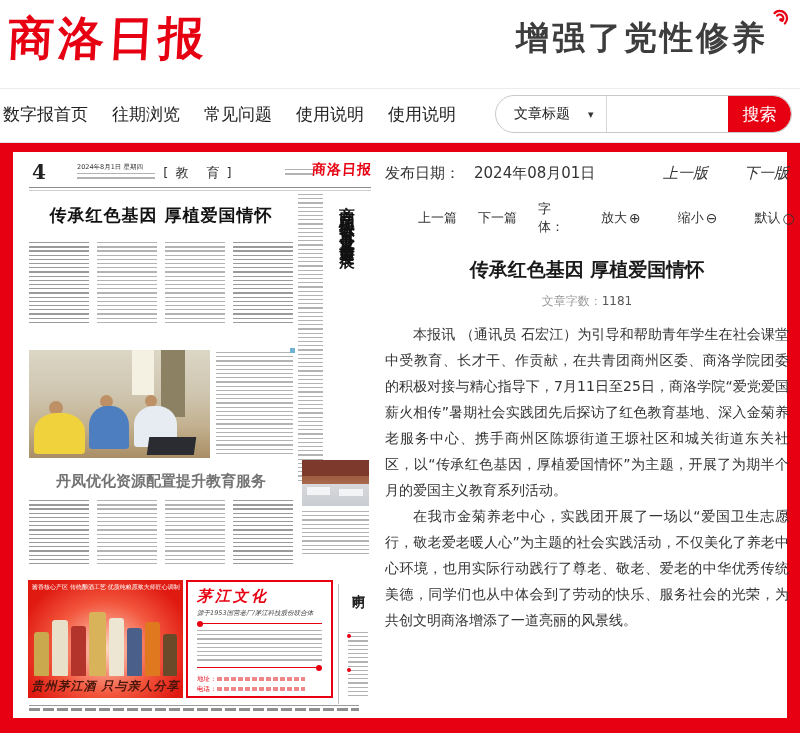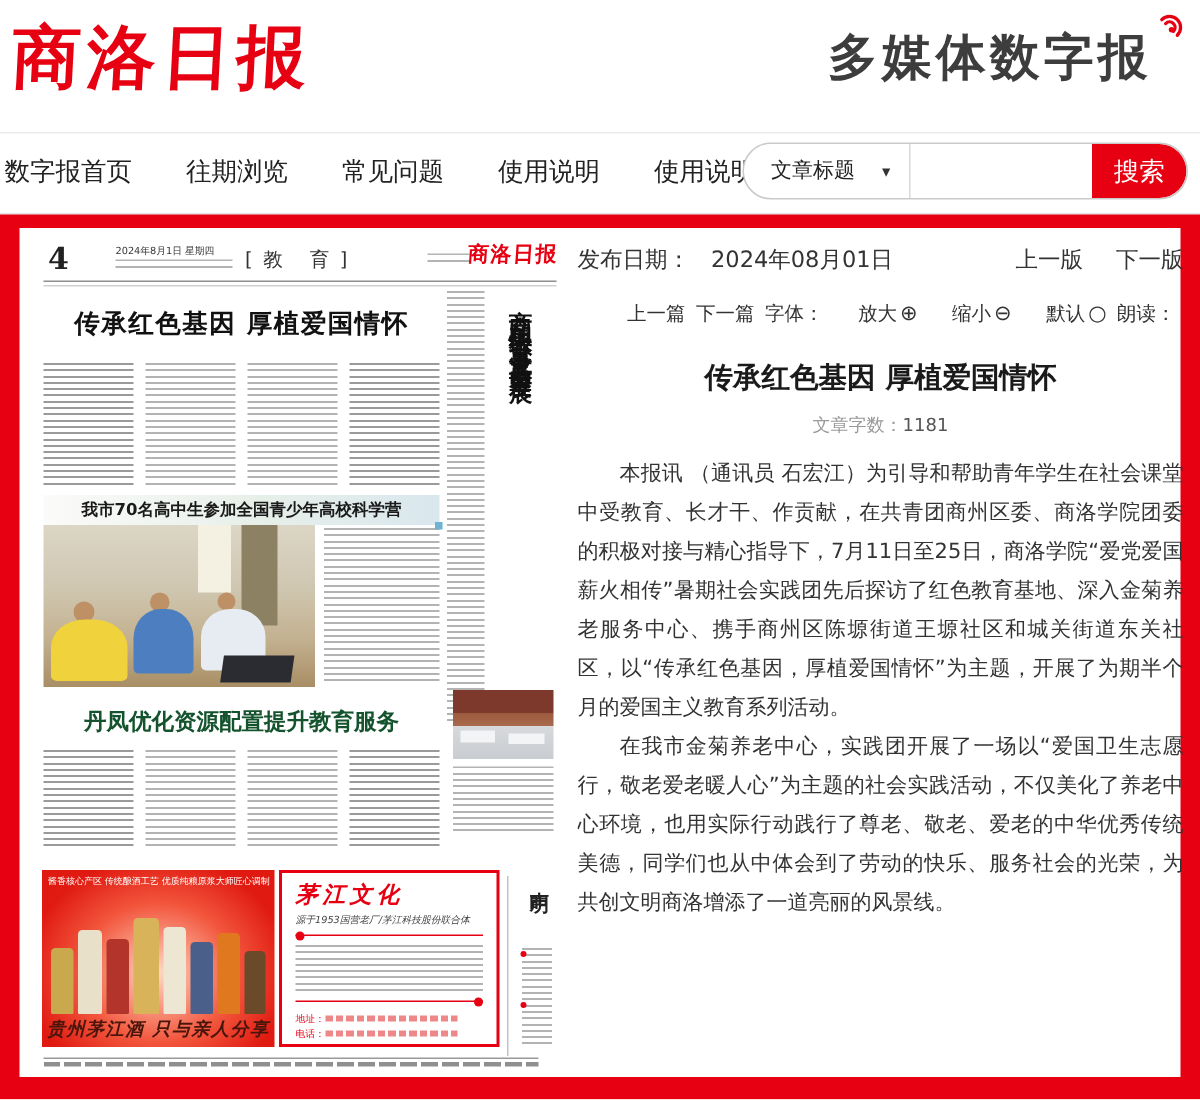--- a/index.html
+++ b/index.html
@@ -11,21 +11,21 @@
   .header { position:absolute; top:0; left:0; width:800px; height:88px; background:#fff; }
   .logo { position:absolute; left:8px; top:8px; font-size:46px; font-weight:900; color:#e60012;
           letter-spacing:4px; transform:skewX(-3deg); cursor:pointer; }
   .site-title { position:absolute; right:32px; top:16px; font-size:33px; font-weight:900;
                 color:#3d3d3d; letter-spacing:3px; }
   .signal { position:absolute; right:8px; top:6px; width:22px; height:22px; }
 
   
   .nav { position:absolute; top:88px; left:0; width:800px; height:55px; background:#fff;
          border-top:1px solid #ececec; border-bottom:1px solid #e3e3e3; }
-  .nav-links { display:flex; gap:36px; padding:14px 0 0 3px; }
+  .nav-links { display:flex; gap:24px; padding:14px 0 0 3px; }
   .nav-item { font-size:17px; color:#222; cursor:pointer; white-space:nowrap; }
 
   
   .search { position:absolute; top:95px; right:8px; width:297px; height:38px; background:#fff;
             border:1px solid #c9c9c9; border-radius:19px; display:flex; align-items:center; overflow:hidden; }
   .search-cat { display:flex; align-items:center; gap:18px; padding:0 12px 0 18px; font-size:14px;
                 color:#222; cursor:pointer; white-space:nowrap; }
   .chev { font-size:11px; color:#333; }
   .search-divider { width:1px; align-self:stretch; background:#d8d8d8; }
   .search-input { flex:1; min-width:0; border:0; outline:0; font-size:14px; padding:0 8px;
@@ -69,21 +69,21 @@
              background:linear-gradient(180deg,#dcd6c6 0%,#cfc6b0 40%,#c3b190 70%,#a98e65 100%); cursor:pointer; }
   .p-photo .curtain { position:absolute; right:14%; top:0; width:13%; height:62%; background:#8d8164; }
   .p-photo .window { position:absolute; left:57%; top:0; width:12%; height:42%; background:#f4f1e3; }
   .p-photo .head { position:absolute; border-radius:50%; background:#bd9066; }
   .p-photo .shirt { position:absolute; border-radius:45% 45% 8% 8%; }
   .p-photo .laptop { position:absolute; background:#2b2b32; transform:skewX(-8deg); }
   .p-photo-txt { position:absolute; top:192px; left:191px; width:77px; height:104px; }
   .p-photo-txt .mark { position:absolute; right:-2px; top:-4px; width:5px; height:5px; background:#6fb3d2; }
 
   .p-headline2 { position:absolute; top:312px; left:4px; width:264px; text-align:center;
-                 font-size:15px; font-weight:900; color:#14532d; cursor:pointer; }
+                 font-size:15px; font-weight:900; color:#737373; cursor:pointer; }
   .p-cols2 { position:absolute; top:340px; left:4px; width:264px; height:66px; display:flex; gap:8px; }
   .p-groupphoto { position:absolute; left:277px; top:300px; width:67px; height:46px; cursor:pointer;
                   background:linear-gradient(180deg,#7d3a2c 0%,#7d3a2c 34%,#9d5b40 34%,#a96a4c 52%,#d7d9dc 52%,#c9ccd1 100%); }
   .p-groupphoto i { position:absolute; display:block; background:#f2f4f6; }
   .p-groupcap { position:absolute; left:277px; top:351px; width:67px; height:44px; }
 
   .p-ad { position:absolute; left:3px; top:420px; width:305px; height:118px; display:flex; }
   .ad-left { position:relative; width:155px; overflow:hidden;
              background:radial-gradient(ellipse at 50% 58%, #ffd9c4 0%, #f2553c 48%, #e01a11 80%); }
   .ad-topline { position:absolute; top:3px; left:4px; right:2px; font-size:6px; color:#fff;
@@ -113,41 +113,41 @@
   .notice-body .rdot { position:absolute; left:-1px; width:4px; height:4px; border-radius:50%; background:#e60012; }
   .p-footer { position:absolute; left:4px; top:545px; width:330px; border-top:1px solid #9a9a9a;
               padding-top:2px; }
   .p-footer .dash { height:3px;
           background:repeating-linear-gradient(90deg,#8f8f8f 0 11px,transparent 11px 14px); }
 
   
   .article { position:absolute; left:372px; top:12px; width:404px; height:550px; }
   .a-row1 { display:flex; justify-content:space-between; align-items:center; font-size:15px; color:#333; }
   .a-row1 .date { margin-left:14px; color:#333; }
-  .a-ver { display:flex; gap:22px; }
+  .a-ver { display:flex; gap:36px;font-style:italic; }
   .a-link { cursor:pointer; color:#333; white-space:nowrap; }
-  .a-row2 { margin-top:17px; padding-left:33px; display:flex; gap:7px; align-items:center;
+  .a-row2 { margin-top:17px; padding-left:33px; display:flex; gap:21px; align-items:center;
             font-size:13px; color:#333; }
   .ctrl { display:inline-flex; align-items:center; gap:2px; cursor:pointer; white-space:nowrap;margin-left:16px; }
   .circ { font-size:14px; line-height:13px; }
   .a-title { margin-top:21px; text-align:center; font-size:19px; font-weight:900; color:#1a1a1a; }
   .a-count { margin-top:10px; text-align:center; font-size:12px; color:#999; }
   .a-count b { font-weight:400; color:#555; }
   .a-body { margin-top:11px; height:430px; overflow:hidden; font-size:14px; line-height:26px;
             color:#333; text-align:justify; }
   .a-body p { text-indent:2em; margin:0; }
 </style>
 </head>
 <body>
 
 <div class="page">
 
   <div class="header">
     <div class="logo">商洛日报</div>
-    <div class="site-title">多媒体数字报</div>
+    <div class="site-title">增强了党性修养</div>
     <span class="signal">
       <svg viewBox="0 0 24 24" width="22" height="22">
         <g transform="rotate(45 12 12)" fill="none" stroke="#e60012" stroke-width="2.4" stroke-linecap="round">
           <path d="M4 14 a8 8 0 0 1 16 0"></path>
           <path d="M8 14 a4 4 0 0 1 8 0"></path>
         </g>
         <circle cx="12" cy="15" r="2" fill="#e60012"></circle>
       </svg>
     </span>
   </div>
@@ -187,21 +187,20 @@
         <div class="p-headline1">传承红色基因  厚植爱国情怀</div>
         <div class="p-cols1">
           <div class="microd"></div>
           <div class="micro"></div>
           <div class="micro"></div>
           <div class="microd"></div>
         </div>
         <div class="p-midcol micro"></div>
         <div class="p-vhead">商南加快教育事业高质量发展</div>
 
-        <div class="p-photo-banner">我市70名高中生参加全国青少年高校科学营</div>
         <div class="p-photo">
           <i class="curtain"></i>
           <i class="window"></i>
           <i class="head" style="left:11%;bottom:40%;width:14px;height:14px;"></i>
           <i class="shirt" style="left:3%;bottom:4%;width:28%;height:38%;background:#f0d23c;"></i>
           <i class="head" style="left:39%;bottom:46%;width:13px;height:13px;"></i>
           <i class="shirt" style="left:33%;bottom:8%;width:22%;height:40%;background:#4d7fc0;"></i>
           <i class="head" style="left:64%;bottom:47%;width:12px;height:12px;"></i>
           <i class="shirt" style="left:58%;bottom:10%;width:24%;height:38%;background:#e7ecf2;"></i>
           <i class="laptop" style="left:66%;bottom:2%;width:26%;height:17%;"></i>

